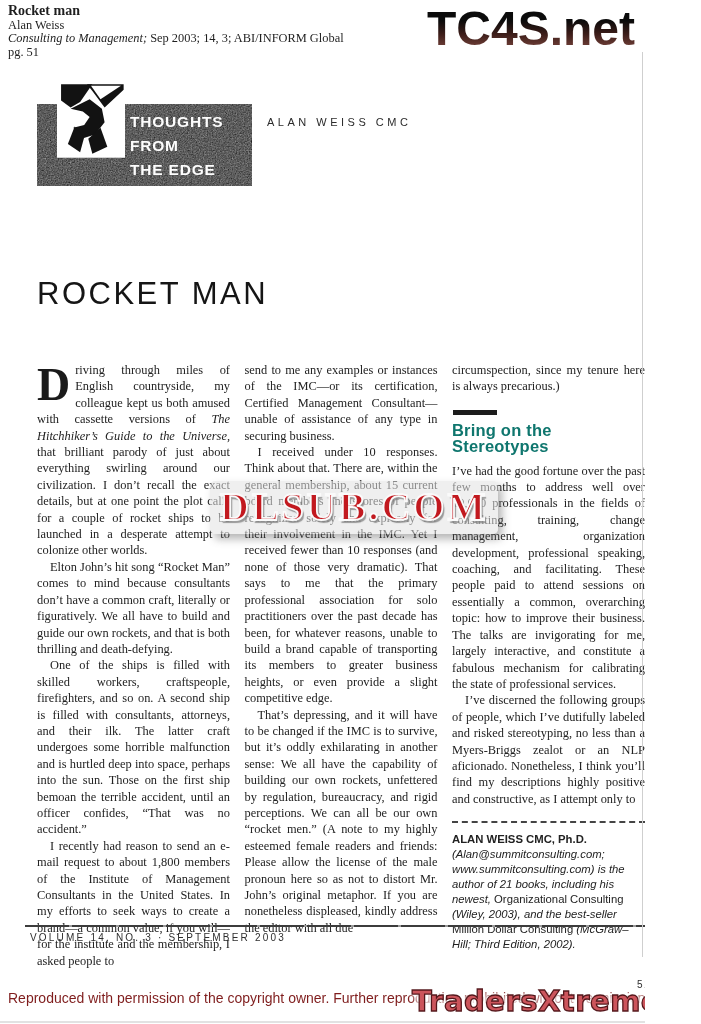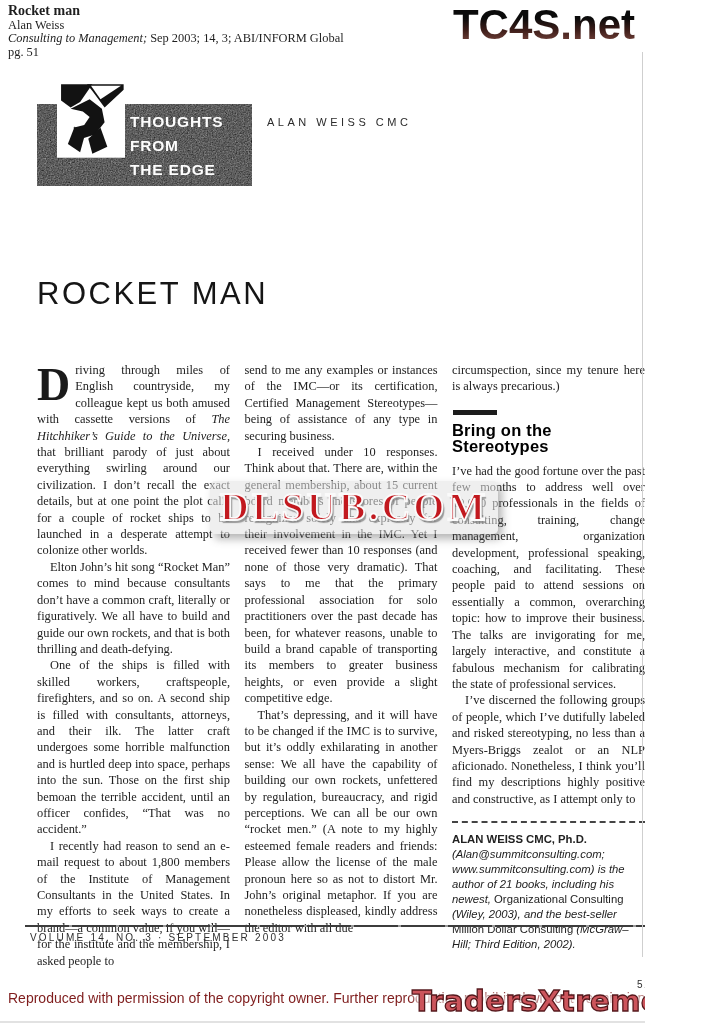--- a/index.html
+++ b/index.html
@@ -6,21 +6,21 @@
   .page{position:relative;width:645px;height:1024px;background:#fff;overflow:hidden;
         font-family:"Liberation Serif",serif;color:#1f1f1f;}
 
   
   .prov{position:absolute;left:8px;top:4px;line-height:13.5px;}
   .prov .t{font-weight:bold;font-size:14px;margin:0 0 1px;}
   .prov .l{font-size:12.4px;margin:0;}
 
   
   .tc4s{position:absolute;top:1px;right:10px;font-family:"Liberation Sans",sans-serif;
-        font-weight:bold;font-size:42px;letter-spacing:0px;
+        font-weight:bold;font-size:48px;letter-spacing:0px;
         background:linear-gradient(180deg,#0b0b0b 36%,#3c1d19 60%,#8a5047 96%);
         -webkit-background-clip:text;background-clip:text;color:transparent;}
 
   
   .mast-box{position:absolute;left:37px;top:104px;width:215px;height:82px;background:#161616;}
   .box-noise{position:absolute;left:0;top:0;width:100%;height:100%;opacity:.55;}
   .mast-lines{position:absolute;left:93px;top:6px;font-family:"Liberation Sans",sans-serif;
         font-weight:bold;font-size:15.5px;line-height:24px;letter-spacing:.8px;color:#fdfdfd;}
   .mast-logo{position:absolute;left:20px;top:-20px;width:68px;height:74px;}
   .byline{position:absolute;left:267px;top:116px;font-family:"Liberation Sans",sans-serif;
@@ -32,21 +32,21 @@
 
   
   .cols{position:absolute;left:37px;top:362px;display:flex;gap:14.5px;}
   .col{width:193px;font-size:12.4px;line-height:16.4px;text-align:justify;color:#222;}
   .col p{margin:0;}
   .col p.ind{text-indent:13px;}
   .dropcap{float:left;font-weight:bold;font-size:46px;line-height:40px;
         padding:3px 5px 0 0;color:#1a1a1a;}
   .kicker{width:44px;height:5px;background:#1c1c1c;margin:15px 0 7px 1px;filter:blur(.3px);}
   .sec-head{font-family:"Liberation Sans",sans-serif;font-weight:bold;font-size:16.5px;
-        letter-spacing:.2px;color:#000000;margin:0 0 8px;text-align:left;}
+        letter-spacing:.2px;color:#0f766e;margin:0 0 8px;text-align:left;}
   .bio{margin-top:14px;border-top:2px dashed #444;padding-top:9px;
         font-family:"Liberation Sans",sans-serif;font-style:italic;font-size:11.3px;
         line-height:15px;color:#222;text-align:left;}
   .ri{font-style:italic}.rb{font-weight:bold}.rn{font-style:normal}
 
   
   .foot-rule{position:absolute;left:25px;top:925px;width:652px;height:2px;
         background:repeating-linear-gradient(90deg,#3c3c3c 0 44px,#9a9a9a 44px 47px);}
   .foot-vol{position:absolute;left:30px;top:932px;font-family:"Liberation Sans",sans-serif;
         font-size:10px;letter-spacing:2.2px;color:#2e2e2e;}
@@ -113,21 +113,21 @@
   <div class="art-title">ROCKET MAN</div>
 
   <div class="cols">
     <div class="col">
       <p><span class="dropcap">D</span><span><span>riving through miles of English countryside, my colleague kept us both amused with cassette versions of </span><span class="ri">The Hitchhiker’s Guide to the Universe,</span><span> that brilliant parody of just about everything swirling around our civilization. I don’t recall the exact details, but at one point the plot calls for a couple of rocket ships to be launched in a desperate attempt to colonize other worlds.</span></span></p>
       <p class="ind">Elton John’s hit song “Rocket Man” comes to mind because consultants don’t have a common craft, literally or figuratively. We all have to build and guide our own rockets, and that is both thrilling and death-defying.</p>
       <p class="ind">One of the ships is filled with skilled workers, craftspeople, firefighters, and so on. A second ship is filled with consultants, attorneys, and their ilk. The latter craft undergoes some horrible malfunction and is hurtled deep into space, perhaps into the sun. Those on the first ship bemoan the terrible accident, until an officer confides, “That was no accident.”</p>
       <p class="ind">I recently had reason to send an e-mail request to about 1,800 members of the Institute of Management Consultants in the United States. In my efforts to seek ways to create a brand—a common value, if you will—for the institute and the membership, I asked people to</p>
     </div>
     <div class="col">
-      <p>send to me any examples or instances of the IMC—or its certification, Certified Management Stereotypes—being of assistance of any type in securing business.</p>
+      <p>send to me any examples or instances of the IMC—or its certification, Certified Management Consultant—unable of assistance of any type in securing business.</p>
       <p class="ind">I received under 10 responses. Think about that. There are, within the general membership, about 15 current board members and scores of people recognized solely and expressly for their involvement in the IMC. Yet I received fewer than 10 responses (and none of those very dramatic). That says to me that the primary professional association for solo practitioners over the past decade has been, for whatever reasons, unable to build a brand capable of transporting its members to greater business heights, or even provide a slight competitive edge.</p>
       <p class="ind">That’s depressing, and it will have to be changed if the IMC is to survive, but it’s oddly exhilarating in another sense: We all have the capability of building our own rockets, unfettered by regulation, bureaucracy, and rigid perceptions. We can all be our own “rocket men.” (A note to my highly esteemed female readers and friends: Please allow the license of the male pronoun here so as not to distort Mr. John’s original metaphor. If you are nonetheless displeased, kindly address the editor with all due</p>
     </div>
     <div class="col">
       <p>circumspection, since my tenure here is always precarious.)</p>
       <div class="kicker"></div>
       <h2 class="sec-head">Bring on the Stereotypes</h2>
       <p>I’ve had the good fortune over the past few months to address well over 10,000 professionals in the fields of consulting, training, change management, organization development, professional speaking, coaching, and facilitating. These people paid to attend sessions on essentially a common, overarching topic: how to improve their business. The talks are invigorating for me, largely interactive, and constitute a fabulous mechanism for calibrating the state of professional services.</p>
       <p class="ind">I’ve discerned the following groups of people, which I’ve dutifully labeled and risked stereotyping, no less than a Myers-Briggs zealot or an NLP aficionado. Nonetheless, I think you’ll find my descriptions highly positive and constructive, as I attempt only to</p>
       <div class="bio"><span class="rb rn">ALAN WEISS CMC, Ph.D. </span><span>(Alan@summitconsulting.com; www.summitconsulting.com) is the author of 21 books, including his newest, </span><span class="rn">Organizational Consulting </span><span>(Wiley, 2003), and the best-seller </span><span class="rn">Million Dollar Consulting </span><span>(McGraw–Hill; Third Edition, 2002).</span></div>

